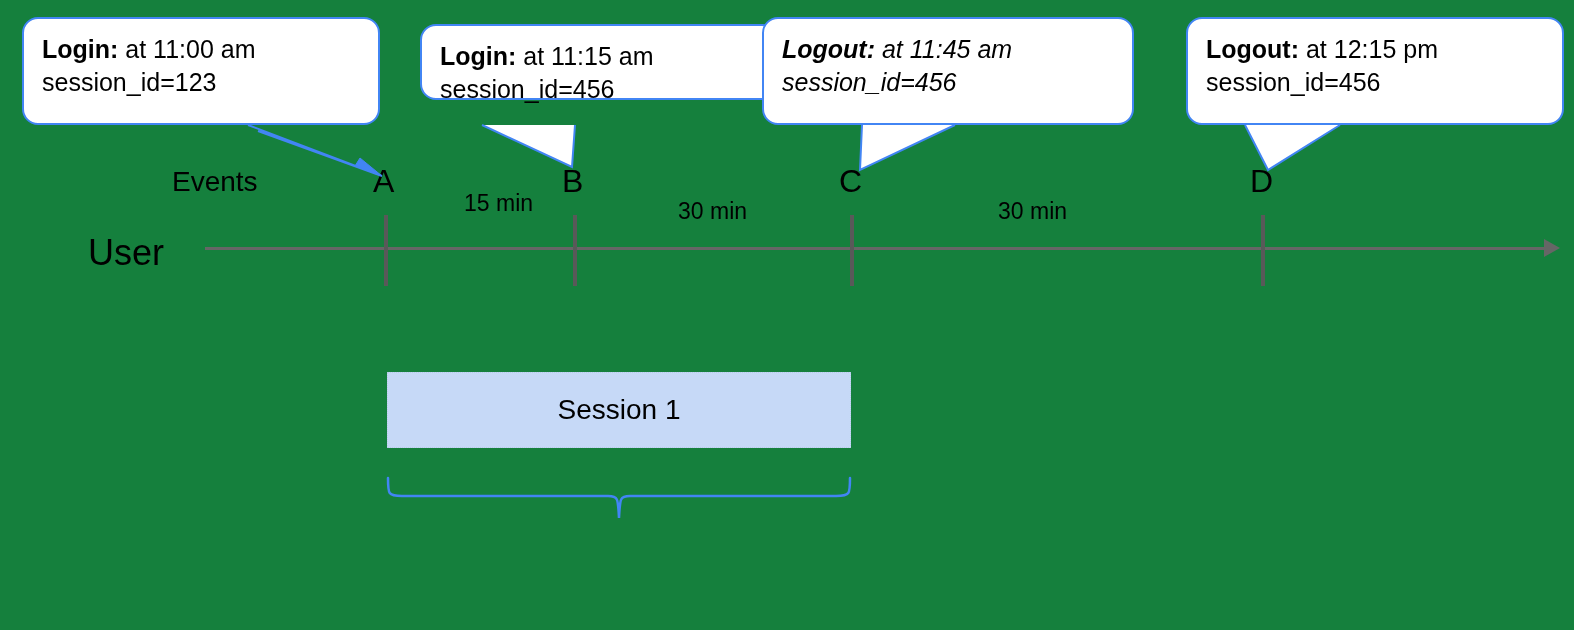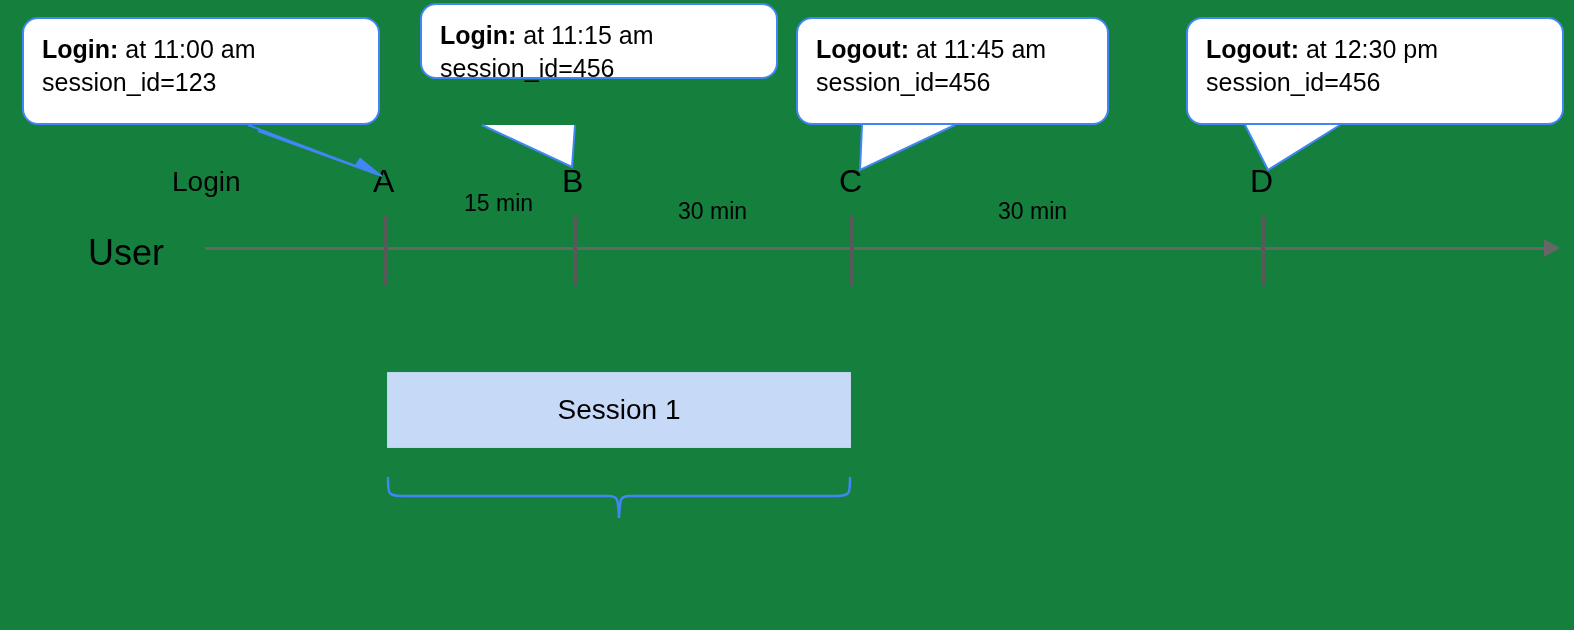--- a/index.html
+++ b/index.html
@@ -97,45 +97,45 @@
 
   <div class="callout" style="left:22px; top:17px; width:358px; height:108px;">
     <span class="ev">Login:</span><span> at 11:00 am</span>
     <span class="line2">session_id=123</span>
   </div>
   <svg class="tail-svg" style="left:0px; top:0px; width:1574px; height:630px;">
     <path d="M 248 125 L 382 176 L 258 131" fill="none" stroke="#4285f4" stroke-width="2"></path>
     <path d="M 382 176 L 355 166 L 360 158 Z" fill="#4285f4" stroke="#4285f4" stroke-width="1"></path>
   </svg>
 
-  <div class="callout" style="left:420px; top:3px; width:358px; height:76px;">
+  <div class="callout" style="left:420px; top:24px; width:358px; height:76px;">
     <span class="ev">Login:</span><span> at 11:15 am</span>
     <span class="line2">session_id=456</span>
   </div>
   <svg class="tail-svg" style="left:0px; top:0px; width:1574px; height:630px;">
     <path d="M 482 125 L 572 167 L 575 125" fill="#ffffff" stroke="#4285f4" stroke-width="2" stroke-linejoin="miter"></path>
   </svg>
 
-  <div class="callout" style="left:796px; top:17px; width:313px; height:108px;">
+  <div class="callout" style="left:762px; top:17px; width:372px; height:108px;font-style:italic;">
     <span class="ev">Logout:</span><span> at 11:45 am</span>
     <span class="line2">session_id=456</span>
   </div>
   <svg class="tail-svg" style="left:0px; top:0px; width:1574px; height:630px;">
     <path d="M 862 125 L 860 170 L 955 125" fill="#ffffff" stroke="#4285f4" stroke-width="2" stroke-linejoin="miter"></path>
   </svg>
 
   <div class="callout" style="left:1186px; top:17px; width:378px; height:108px;">
-    <span class="ev">Logout:</span><span> at 12:30 pm</span>
+    <span class="ev">Logout:</span><span> at 12:15 pm</span>
     <span class="line2">session_id=456</span>
   </div>
   <svg class="tail-svg" style="left:0px; top:0px; width:1574px; height:630px;">
     <path d="M 1245 125 L 1268 170 L 1340 125" fill="#ffffff" stroke="#4285f4" stroke-width="2" stroke-linejoin="miter"></path>
   </svg>
 
-  <div class="lbl row-label" style="left:172px; top:166px;">Login</div>
+  <div class="lbl row-label" style="left:172px; top:166px;">Events</div>
   <div class="lbl row-label-b" style="left:88px; top:232px;">User</div>
 
   <div class="axis-line" style="left:205px; top:247px; width:1341px;"></div>
   <div class="axis-arrow" style="left:1544px; top:239px;"></div>
 
   <div class="tick" style="left:384px; top:215px; height:71px;"></div>
   <div class="tick" style="left:573px; top:215px; height:71px;"></div>
   <div class="tick" style="left:850px; top:215px; height:71px;"></div>
   <div class="tick" style="left:1261px; top:215px; height:71px;"></div>
 

